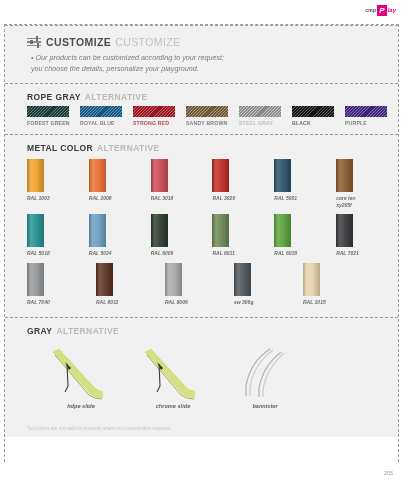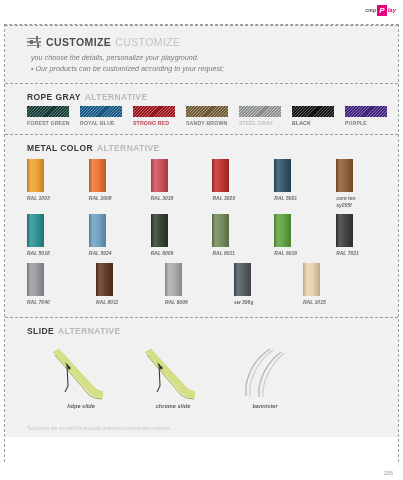--- a/index.html
+++ b/index.html
@@ -178,22 +178,22 @@
           <i></i>
           <i></i>
           <b></b>
           <b></b>
           <b></b>
       </span>
       <span class="strong">CUSTOMIZE</span>
       <span class="light">CUSTOMIZE</span>
     </div>
     <div class="cust-body">
+      <div>• Our products can be customized according to your request;</div>
       <div>you choose the details, personalize your playground.</div>
-      <div>• Our products can be customized according to your request;</div>
     </div>
   </div>
 
   <div class="band sep">
     <div class="sec-head">
       <span class="strong">ROPE GRAY</span>
       <span class="light">ALTERNATIVE</span>
     </div>
     <div class="rope-row" id="rope-row">
         <div class="rope-item">
@@ -306,21 +306,21 @@
           <div class="metal-item">
             <div class="metal-sw" style="background: rgb(232, 211, 172);"></div>
             <div class="metal-lbl" style="white-space: pre-line;">RAL 1015</div>
           </div>
         </div>
       </div>
   </div>
 
   <div class="band">
     <div class="sec-head">
-      <span class="strong">SLIDE</span>
+      <span class="strong">GRAY</span>
       <span class="light">ALTERNATIVE</span>
     </div>
     <div class="slide-row" id="slide-row">
         <div class="slide-item">
           <div class="slide-art">
 <svg width="72" height="55" viewBox="0 0 72 55" xmlns="http://www.w3.org/2000/svg">
   <path d="M8 6 L14 3 L48 40 Q52 45 58 45 L58 49 Q49 49 44 43 Z" fill="#b9c94a"></path>
   <path d="M8 6 L44 47 Q49 52 58 52 L58 45 Q52 45 48 40 L14 3 Z" fill="#d5df86"></path>
   <path d="M10 9 L44 49 Q49 53 57 53" fill="none" stroke="#9fae3d" stroke-width="1"></path>
   <path d="M22 18 L23 40 L20 46" fill="none" stroke="#3a3a3a" stroke-width="1.1"></path>

